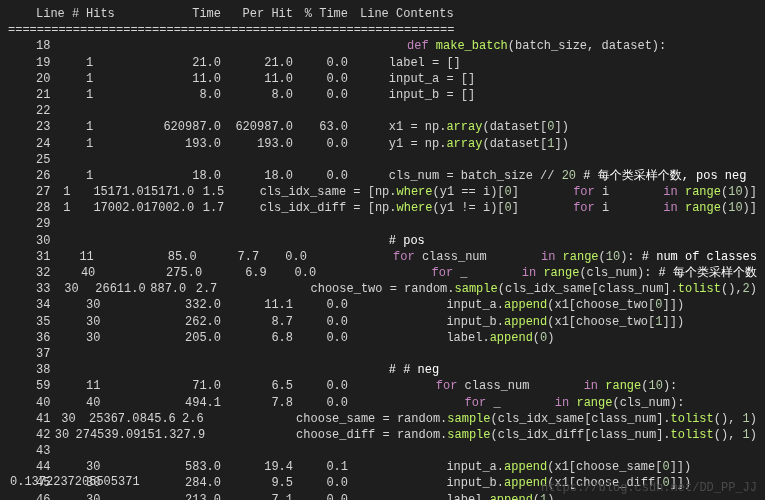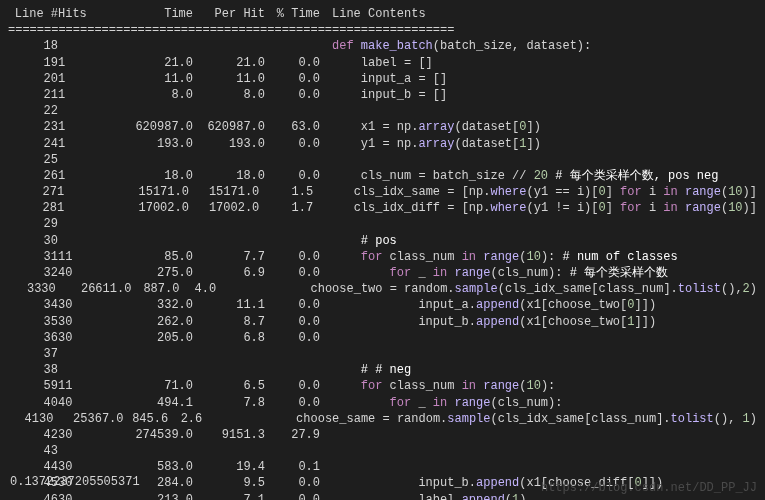--- a/index.html
+++ b/index.html
@@ -15,34 +15,34 @@
     overflow: hidden;
     position: relative;
   }
   .wrap {
     padding: 6px 8px 4px 8px;
   }
   .row {
     display: flex;
     white-space: pre;
   }
-  .c-line  { width: 50px; text-align: right; }
+  .c-line  { width: 50px; text-align: left; margin-left: 28px; }
   .c-hits  { width: 55px; text-align: left; }
   .c-time  { width: 80px; text-align: right; }
   .c-perhit{ width: 72px; text-align: right; }
   .c-pct   { width: 55px; text-align: right; }
   .c-gap   { width: 12px; }
   .c-code  { flex: 1; text-align: left; }
   .hdr { color: #d4d4d4; }
   .rule {
     color: #d4d4d4;
     letter-spacing: 0;
   }
-  .kw  { color: #c586c0; }     
-  .fn  { color: #c4b5fd; }     
+  .kw  { color: #c586c0; margin-left: 47px; }     
+  .fn  { color: #bef264; }     
   .num { color: #b5cea8; }     
   .cmt { color: #ffffff; }
   .footer {
     position: absolute;
     bottom: 10px;
     left: 10px;
     color: #d4d4d4;
   }
   .watermark {
     position: absolute;
@@ -78,32 +78,32 @@
       <div class="row"><span class="c-line">23</span><span class="c-hits">1</span><span class="c-time">620987.0</span><span class="c-perhit">620987.0</span><span class="c-pct">63.0</span><span class="c-gap"></span><span class="c-code">    x1 = np.<span class="fn">array</span>(dataset[<span class="num">0</span>])</span></div>
       <div class="row"><span class="c-line">24</span><span class="c-hits">1</span><span class="c-time">193.0</span><span class="c-perhit">193.0</span><span class="c-pct">0.0</span><span class="c-gap"></span><span class="c-code">    y1 = np.<span class="fn">array</span>(dataset[<span class="num">1</span>])</span></div>
       <div class="row"><span class="c-line">25</span><span class="c-hits"></span><span class="c-time"></span><span class="c-perhit"></span><span class="c-pct"></span><span class="c-gap"></span><span class="c-code"></span></div>
       <div class="row"><span class="c-line">26</span><span class="c-hits">1</span><span class="c-time">18.0</span><span class="c-perhit">18.0</span><span class="c-pct">0.0</span><span class="c-gap"></span><span class="c-code">    cls_num = batch_size // <span class="num">20</span> <span class="cmt"># 每个类采样个数, pos neg</span></span></div>
       <div class="row"><span class="c-line">27</span><span class="c-hits">1</span><span class="c-time">15171.0</span><span class="c-perhit">15171.0</span><span class="c-pct">1.5</span><span class="c-gap"></span><span class="c-code">    cls_idx_same = [np.<span class="fn">where</span>(y1 == i)[<span class="num">0</span>] <span class="kw">for</span> i <span class="kw">in</span> <span class="fn">range</span>(<span class="num">10</span>)]</span></div>
       <div class="row"><span class="c-line">28</span><span class="c-hits">1</span><span class="c-time">17002.0</span><span class="c-perhit">17002.0</span><span class="c-pct">1.7</span><span class="c-gap"></span><span class="c-code">    cls_idx_diff = [np.<span class="fn">where</span>(y1 != i)[<span class="num">0</span>] <span class="kw">for</span> i <span class="kw">in</span> <span class="fn">range</span>(<span class="num">10</span>)]</span></div>
       <div class="row"><span class="c-line">29</span><span class="c-hits"></span><span class="c-time"></span><span class="c-perhit"></span><span class="c-pct"></span><span class="c-gap"></span><span class="c-code"></span></div>
       <div class="row"><span class="c-line">30</span><span class="c-hits"></span><span class="c-time"></span><span class="c-perhit"></span><span class="c-pct"></span><span class="c-gap"></span><span class="c-code">    <span class="cmt"># pos</span></span></div>
       <div class="row"><span class="c-line">31</span><span class="c-hits">11</span><span class="c-time">85.0</span><span class="c-perhit">7.7</span><span class="c-pct">0.0</span><span class="c-gap"></span><span class="c-code">    <span class="kw">for</span> class_num <span class="kw">in</span> <span class="fn">range</span>(<span class="num">10</span>): <span class="cmt"># num of classes</span></span></div>
       <div class="row"><span class="c-line">32</span><span class="c-hits">40</span><span class="c-time">275.0</span><span class="c-perhit">6.9</span><span class="c-pct">0.0</span><span class="c-gap"></span><span class="c-code">        <span class="kw">for</span> _ <span class="kw">in</span> <span class="fn">range</span>(cls_num): <span class="cmt"># 每个类采样个数</span></span></div>
-      <div class="row"><span class="c-line">33</span><span class="c-hits">30</span><span class="c-time">26611.0</span><span class="c-perhit">887.0</span><span class="c-pct">4.0</span><span class="c-gap"></span><span class="c-code">            choose_two = random.<span class="fn">sample</span>(cls_idx_same[class_num].<span class="fn">tolist</span>(),<span class="num">2</span>)</span></div>
+      <div class="row"><span class="c-line">33</span><span class="c-hits">30</span><span class="c-time">26611.0</span><span class="c-perhit">887.0</span><span class="c-pct">2.7</span><span class="c-gap"></span><span class="c-code">            choose_two = random.<span class="fn">sample</span>(cls_idx_same[class_num].<span class="fn">tolist</span>(),<span class="num">2</span>)</span></div>
       <div class="row"><span class="c-line">34</span><span class="c-hits">30</span><span class="c-time">332.0</span><span class="c-perhit">11.1</span><span class="c-pct">0.0</span><span class="c-gap"></span><span class="c-code">            input_a.<span class="fn">append</span>(x1[choose_two[<span class="num">0</span>]])</span></div>
       <div class="row"><span class="c-line">35</span><span class="c-hits">30</span><span class="c-time">262.0</span><span class="c-perhit">8.7</span><span class="c-pct">0.0</span><span class="c-gap"></span><span class="c-code">            input_b.<span class="fn">append</span>(x1[choose_two[<span class="num">1</span>]])</span></div>
-      <div class="row"><span class="c-line">36</span><span class="c-hits">30</span><span class="c-time">205.0</span><span class="c-perhit">6.8</span><span class="c-pct">0.0</span><span class="c-gap"></span></div>
+      <div class="row"><span class="c-line">36</span><span class="c-hits">30</span><span class="c-time">205.0</span><span class="c-perhit">6.8</span><span class="c-pct">0.0</span><span class="c-gap"></span><span class="c-code">            label.<span class="fn">append</span>(<span class="num">0</span>)</span></div>
       <div class="row"><span class="c-line">37</span><span class="c-hits"></span><span class="c-time"></span><span class="c-perhit"></span><span class="c-pct"></span><span class="c-gap"></span><span class="c-code"></span></div>
       <div class="row"><span class="c-line">38</span><span class="c-hits"></span><span class="c-time"></span><span class="c-perhit"></span><span class="c-pct"></span><span class="c-gap"></span><span class="c-code">    <span class="cmt"># # neg</span></span></div>
       <div class="row"><span class="c-line">59</span><span class="c-hits">11</span><span class="c-time">71.0</span><span class="c-perhit">6.5</span><span class="c-pct">0.0</span><span class="c-gap"></span><span class="c-code">    <span class="kw">for</span> class_num <span class="kw">in</span> <span class="fn">range</span>(<span class="num">10</span>):</span></div>
       <div class="row"><span class="c-line">40</span><span class="c-hits">40</span><span class="c-time">494.1</span><span class="c-perhit">7.8</span><span class="c-pct">0.0</span><span class="c-gap"></span><span class="c-code">        <span class="kw">for</span> _ <span class="kw">in</span> <span class="fn">range</span>(cls_num):</span></div>
       <div class="row"><span class="c-line">41</span><span class="c-hits">30</span><span class="c-time">25367.0</span><span class="c-perhit">845.6</span><span class="c-pct">2.6</span><span class="c-gap"></span><span class="c-code">            choose_same = random.<span class="fn">sample</span>(cls_idx_same[class_num].<span class="fn">tolist</span>(), <span class="num">1</span>)</span></div>
-      <div class="row"><span class="c-line">42</span><span class="c-hits">30</span><span class="c-time">274539.0</span><span class="c-perhit">9151.3</span><span class="c-pct">27.9</span><span class="c-gap"></span></div>
+      <div class="row"><span class="c-line">42</span><span class="c-hits">30</span><span class="c-time">274539.0</span><span class="c-perhit">9151.3</span><span class="c-pct">27.9</span><span class="c-gap"></span><span class="c-code">            choose_diff = random.<span class="fn">sample</span>(cls_idx_diff[class_num].<span class="fn">tolist</span>(), <span class="num">1</span>)</span></div>
       <div class="row"><span class="c-line">43</span><span class="c-hits"></span><span class="c-time"></span><span class="c-perhit"></span><span class="c-pct"></span><span class="c-gap"></span><span class="c-code"></span></div>
-      <div class="row"><span class="c-line">44</span><span class="c-hits">30</span><span class="c-time">583.0</span><span class="c-perhit">19.4</span><span class="c-pct">0.1</span><span class="c-gap"></span></div>
+      <div class="row"><span class="c-line">44</span><span class="c-hits">30</span><span class="c-time">583.0</span><span class="c-perhit">19.4</span><span class="c-pct">0.1</span><span class="c-gap"></span><span class="c-code">            input_a.<span class="fn">append</span>(x1[choose_same[<span class="num">0</span>]])</span></div>
       <div class="row"><span class="c-line">45</span><span class="c-hits">30</span><span class="c-time">284.0</span><span class="c-perhit">9.5</span><span class="c-pct">0.0</span><span class="c-gap"></span><span class="c-code">            input_b.<span class="fn">append</span>(x1[choose_diff[<span class="num">0</span>]])</span></div>
       <div class="row"><span class="c-line">46</span><span class="c-hits">30</span><span class="c-time">213.0</span><span class="c-perhit">7.1</span><span class="c-pct">0.0</span><span class="c-gap"></span><span class="c-code">            label.<span class="fn">append</span>(<span class="num">1</span>)</span></div>
     </div>
 
 </div>
 
 <div class="footer">0.1372237205505371</div>
 <div class="watermark">https://blog.csdn.net/DD_PP_JJ</div>
 
 </body></html>

